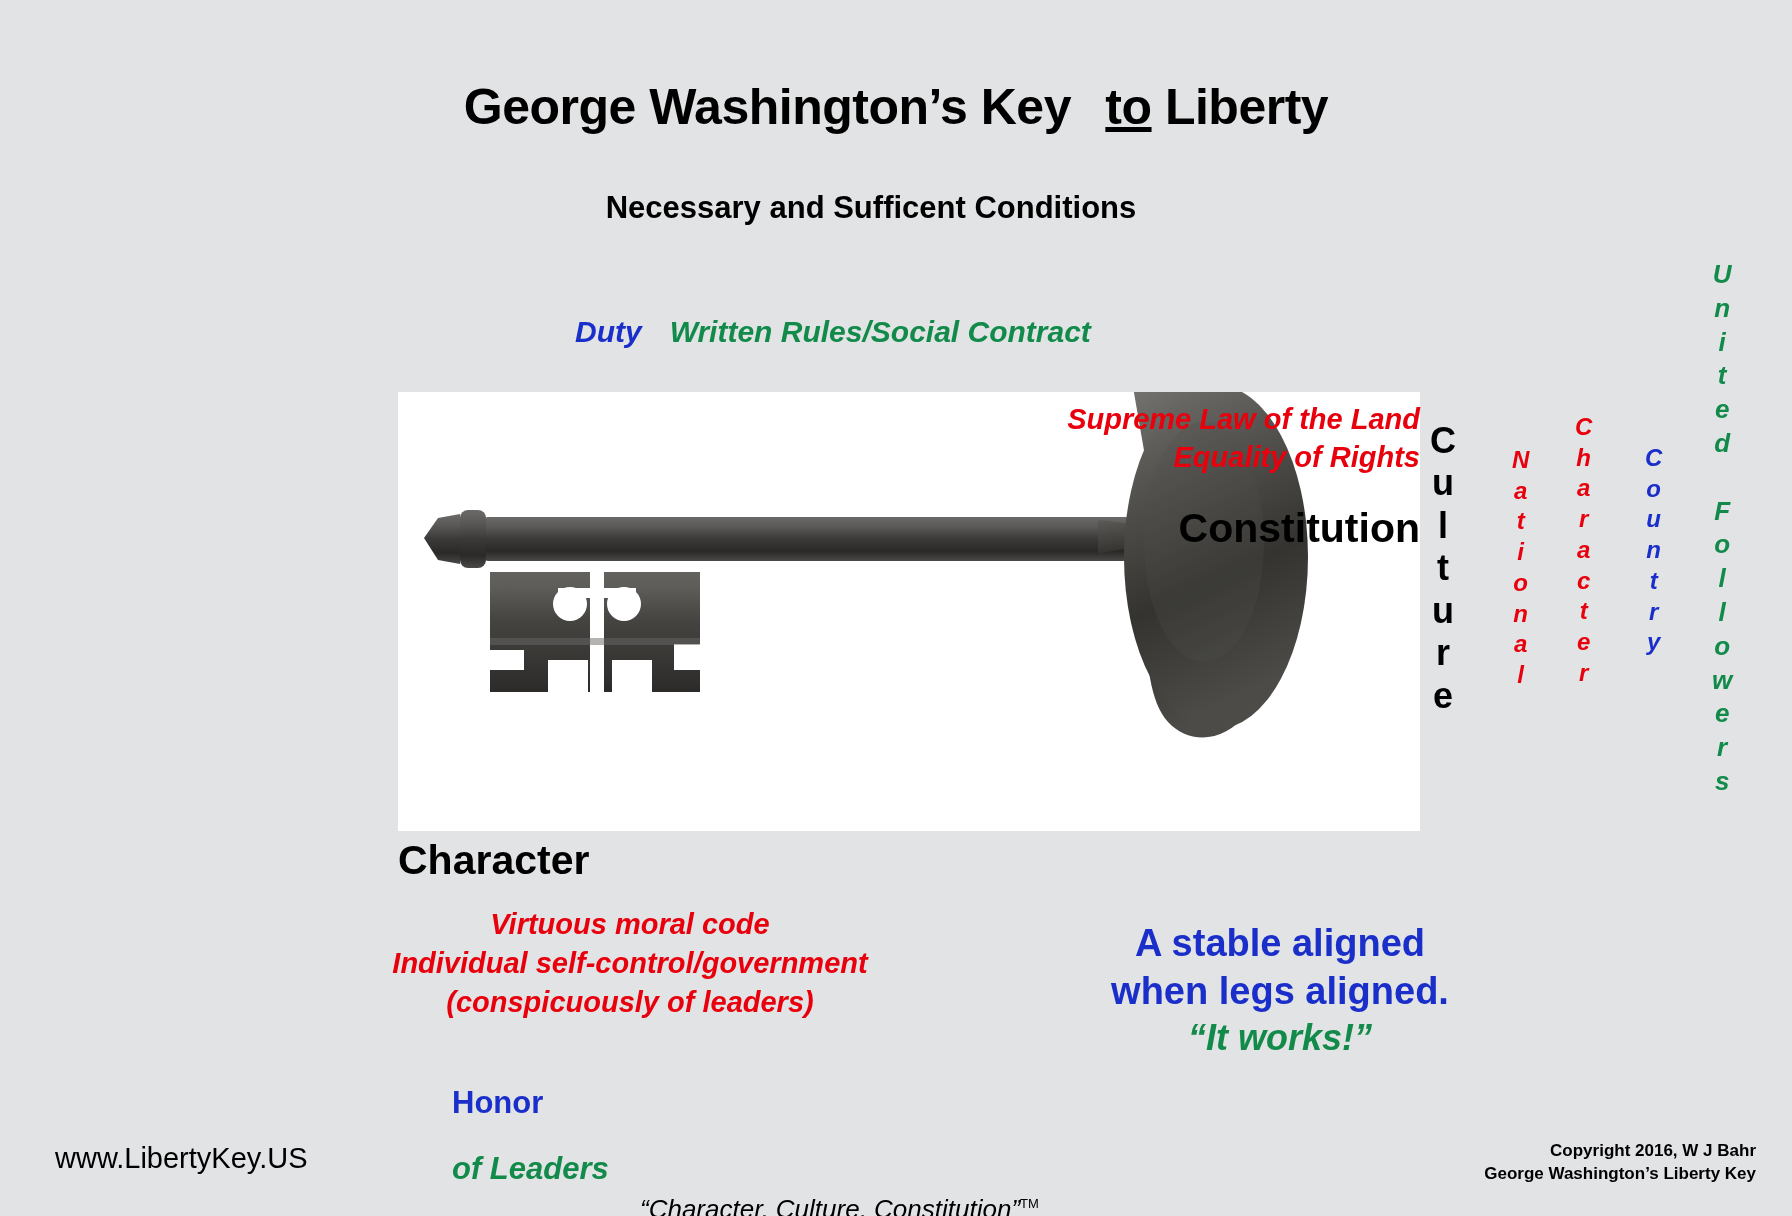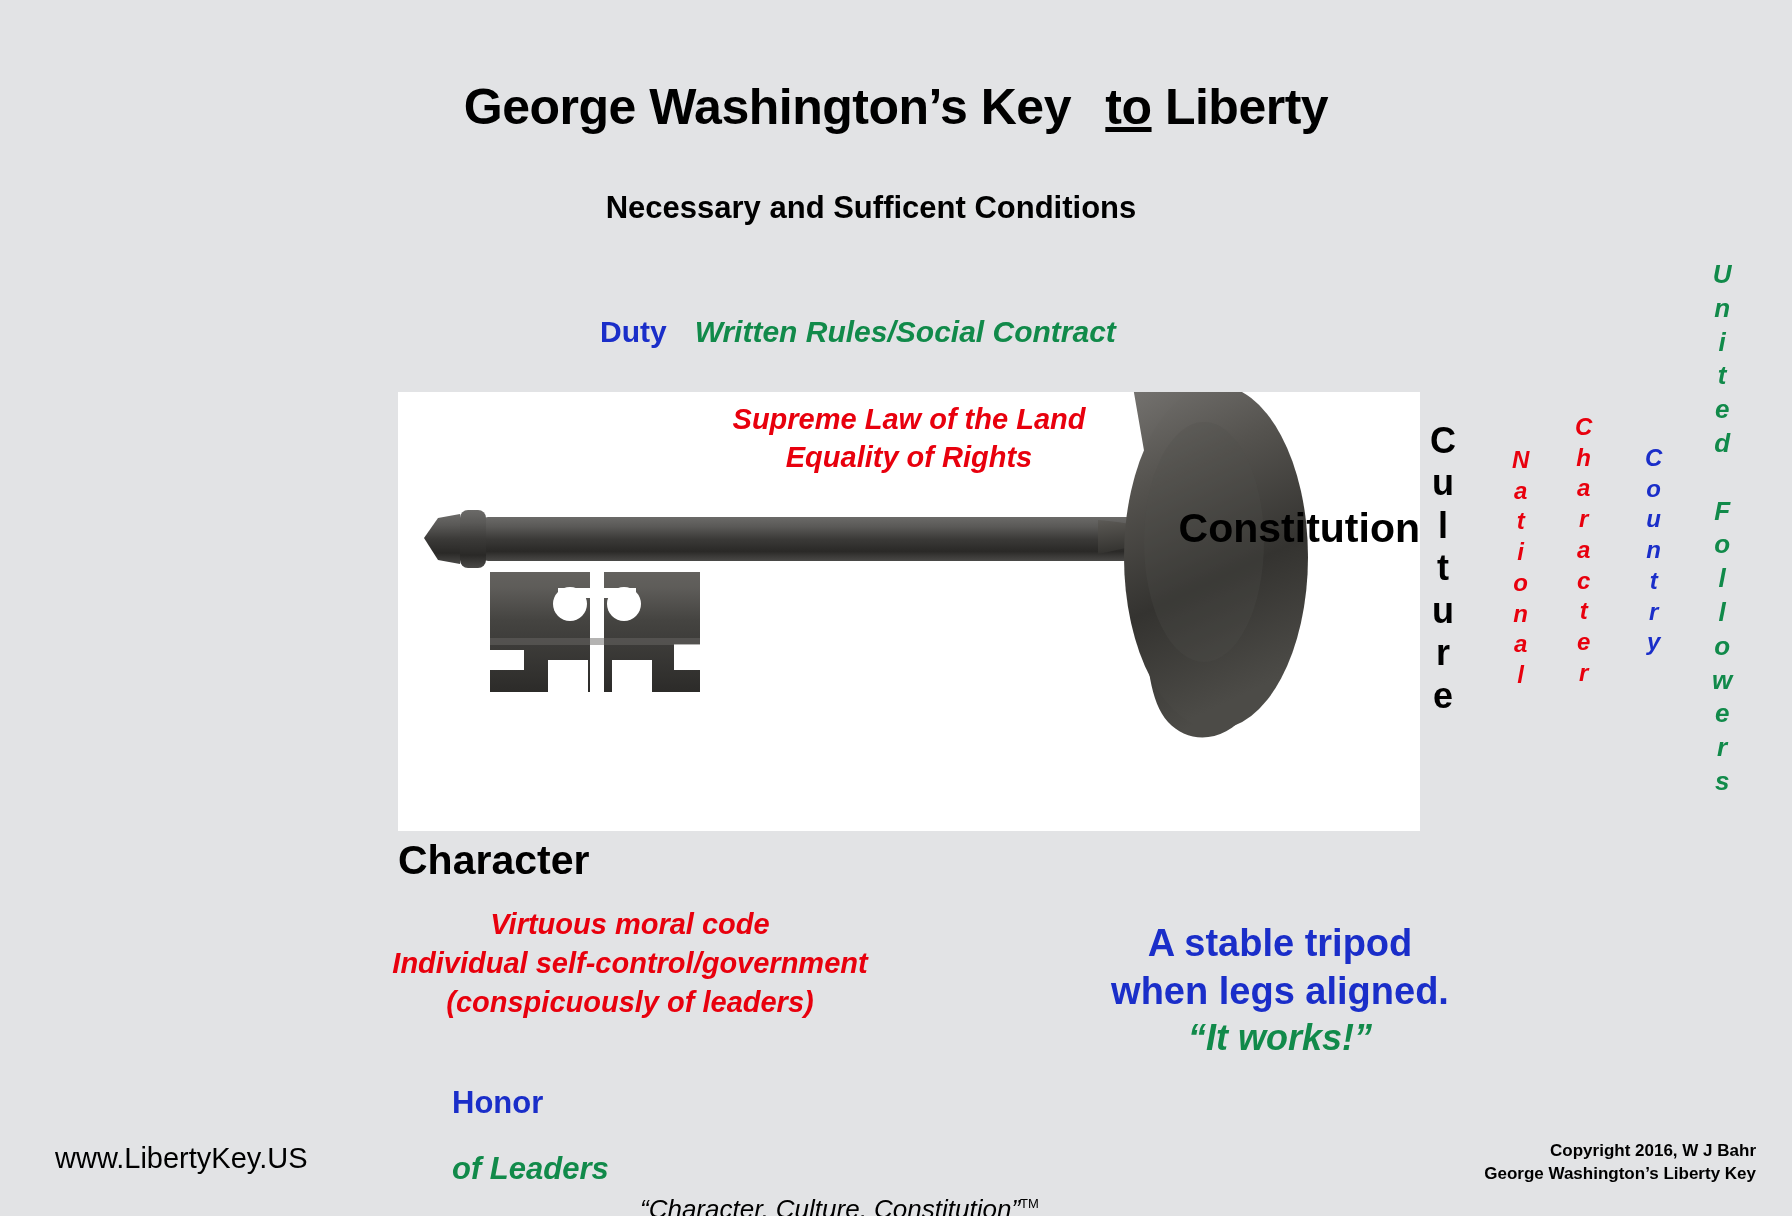--- a/index.html
+++ b/index.html
@@ -46,22 +46,22 @@
     position: absolute;
     top: 315px;
     left: 575px;
     display: flex;
     align-items: baseline;
     gap: 28px;
   }
   .duty-word {
     font-size: 30px;
     font-weight: bold;
+    font-style: italic;
     color: #1a2ec9;
-    margin-left: 25px;
   }
   .duty-phrase {
     font-size: 30px;
     font-weight: bold;
     font-style: italic;
     color: #118a4a;
   }
 
   
   .photo-panel {
@@ -71,21 +71,21 @@
     width: 1022px;
     height: 439px;
     background: #ffffff;
   }
 
   .law-lines {
     position: absolute;
     top: 400px;
     left: 398px;
     width: 1022px;
-    text-align: center;
+    text-align: right;
     color: #e8000d;
     font-size: 29px;
     font-weight: bold;
     font-style: italic;
     line-height: 1.32;
   }
 
   .constitution-label {
     position: absolute;
     top: 505px;
@@ -399,21 +399,21 @@
       <span>s</span>
   </div>
 
   <div class="virtue-block">
     <div>Virtuous moral code</div>
     <div>Individual self-control/government</div>
     <div>(conspicuously of leaders)</div>
   </div>
 
   <div class="tripod-block">
-    <div>A stable tripod</div>
+    <div>A stable aligned</div>
     <div>when legs aligned.</div>
     <div class="works">“It works!”</div>
   </div>
 
   <div class="honor-row">
     <span class="honor-word">Honor</span>
     <span class="honor-phrase">of Leaders</span>
   </div>
 
   <div class="site-url">www.LibertyKey.US</div>

